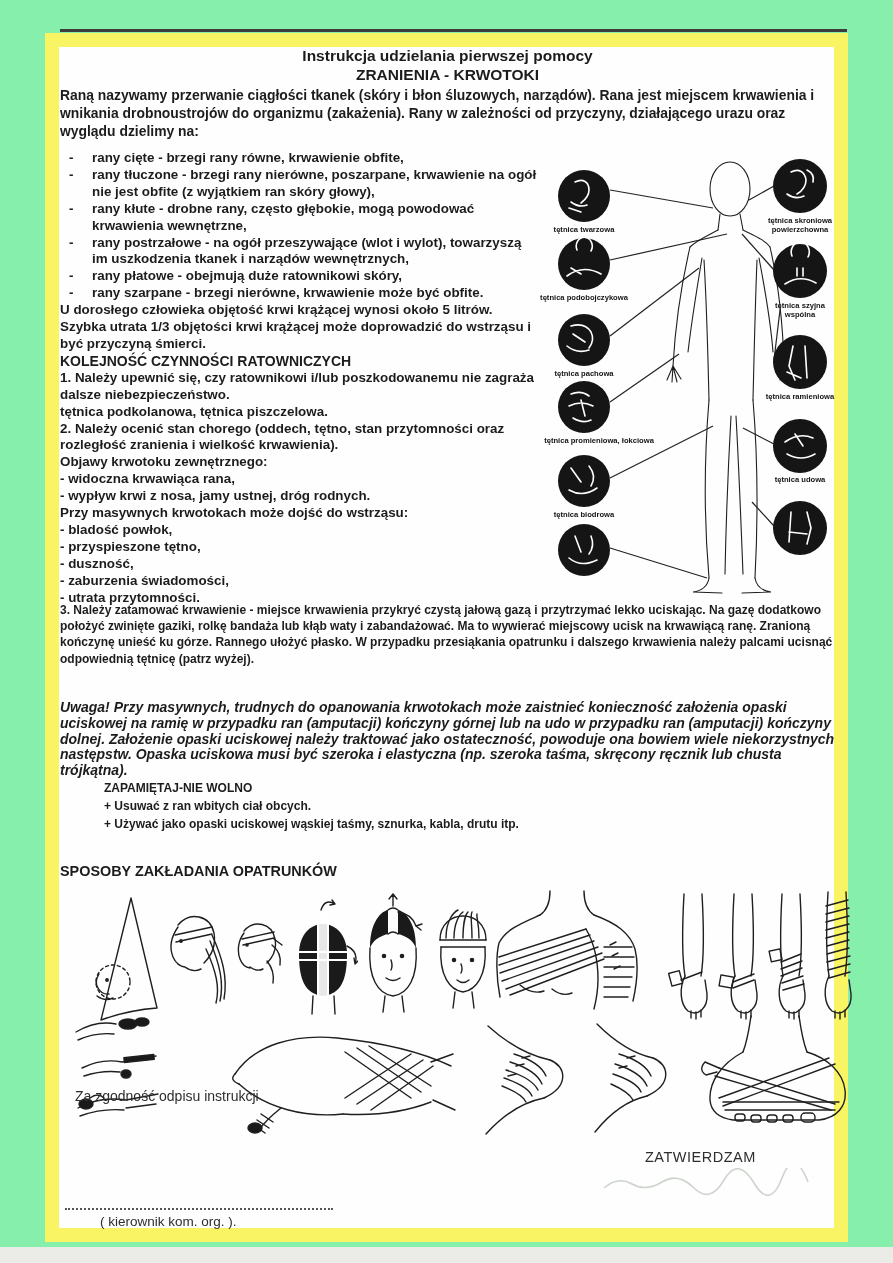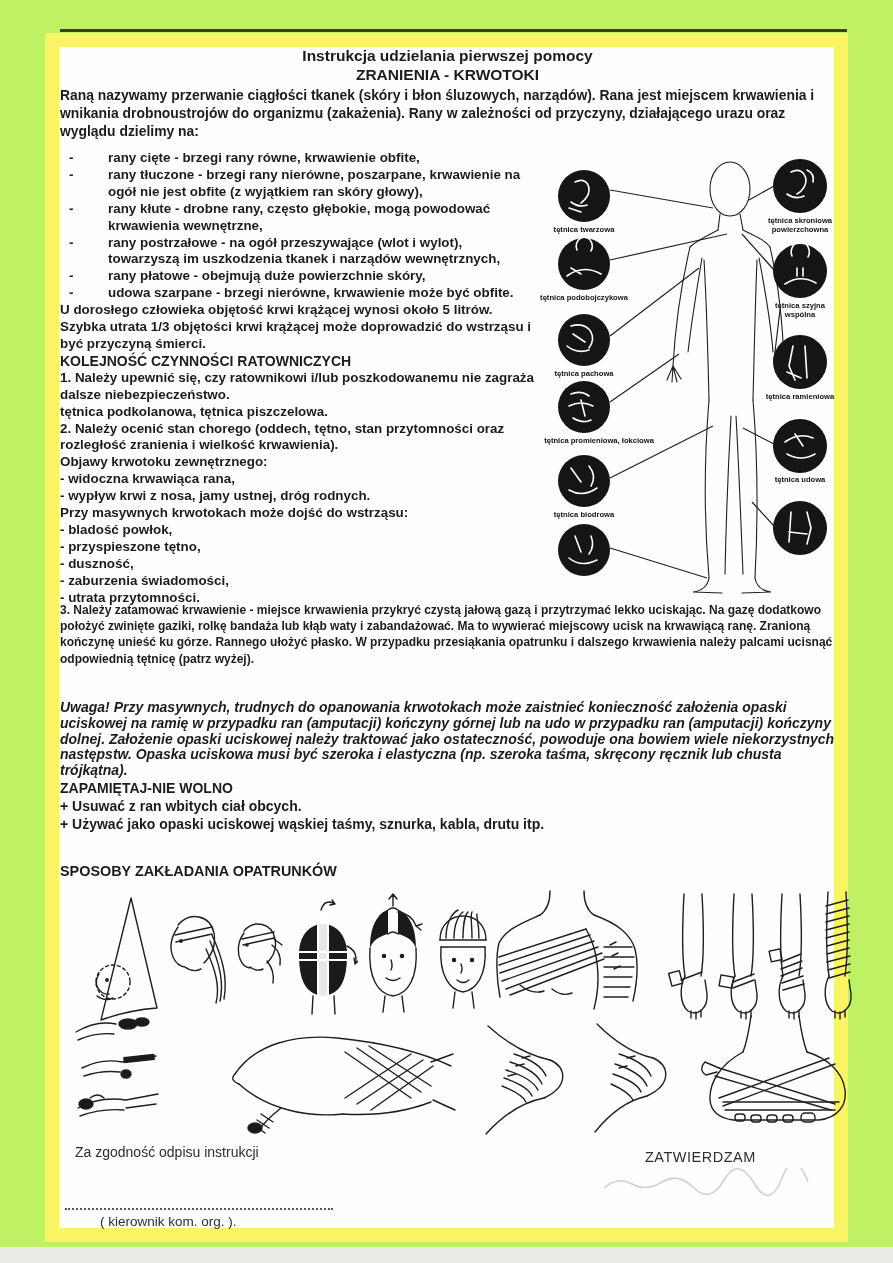--- a/index.html
+++ b/index.html
@@ -1,41 +1,41 @@
 <!DOCTYPE html>
 <html><head>
 <meta charset="utf-8">
 <style>
   html,body{margin:0;padding:0;background:#fdfdfd;}
-  #page{position:relative;width:893px;height:1263px;background:#bef264;overflow:hidden;
+  #page{position:relative;width:893px;height:1263px;background:#86efac;overflow:hidden;
         font-family:"Liberation Sans", sans-serif;color:#1c1c1c;}
   .topline{position:absolute;left:60px;top:29px;width:787px;height:3px;background:#3c3c3c;}
   .frame{position:absolute;left:45px;top:33px;width:775px;height:1181px;
          border:14px solid #f8f464;background:#fefefe;}
   .botstrip{position:absolute;left:0;top:1247px;width:893px;height:16px;background:#ebebe8;}
   .blk{position:absolute;}
   .title{left:58px;top:46px;width:779px;text-align:center;font-weight:bold;font-size:15.5px;line-height:19px;}
   .intro{left:60px;top:86px;width:779px;font-weight:bold;font-size:13.9px;line-height:18px;}
   .cols{left:60px;top:150px;width:777px;height:458px;display:flex;overflow:visible;}
   .leftcol{width:477px;font-weight:bold;font-size:13.4px;line-height:16.9px;}
   ul.dash{list-style:none;margin:0;padding:0;}
-  ul.dash li{position:relative;padding-left:48px;}
+  ul.dash li{position:relative;padding-left:32px;}
   ul.dash li::before{content:"-";position:absolute;left:9px;top:0;}
   .center-h{font-size:14px;}
   .lower{left:60px;width:779px;font-weight:bold;font-size:12px;line-height:16.2px;}
   .warning{font-style:italic;font-size:14px;line-height:15.8px;}
-  .rem{line-height:18px;font-size:14px;}
+  .rem{line-height:18px;font-size:12px;padding-left:44px;}
   .spos{font-size:14.4px;}
   .diagram svg text{font:bold 7.6px "Liberation Sans",sans-serif;fill:#141414;}
   .sk{stroke:#1f1f1f;stroke-width:1.4;fill:none;stroke-linecap:round;stroke-linejoin:round;}
   .skt{stroke:#1f1f1f;stroke-width:1.1;fill:none;stroke-linecap:round;}
   .wt{stroke:#fff;stroke-width:1.6;fill:none;stroke-linecap:round;}
   .conn{stroke:#222;stroke-width:1.2;}
   .illus{position:absolute;}
-  .footer-left{left:75px;top:1144px;font-size:14px;color:#2e2e2e;}
+  .footer-left{left:75px;top:1088px;font-size:14px;color:#2e2e2e;}
   .footer-appr{left:645px;top:1149px;font-size:14.5px;color:#2e2e2e;letter-spacing:.5px;}
   .dotline{position:absolute;left:65px;top:1196px;width:268px;height:12px;border-bottom:2px dotted #555;}
   .sigcap{left:100px;top:1214px;font-size:13.5px;color:#2e2e2e;}
 </style>
 </head>
 <body>
 
 <div id="page">
 
   <div class="topline"></div>
@@ -49,22 +49,22 @@
 
   <div class="blk intro">Raną nazywamy przerwanie ciągłości tkanek (skóry i błon śluzowych, narządów). Rana jest miejscem krwawienia i wnikania drobnoustrojów do organizmu (zakażenia). Rany w zależności od przyczyny, działającego urazu oraz wyglądu dzielimy na:</div>
 
   <div class="blk cols">
     <div class="leftcol">
       <ul class="dash">
         <li>rany cięte - brzegi rany równe, krwawienie obfite,</li>
         <li>rany tłuczone - brzegi rany nierówne, poszarpane, krwawienie na ogół nie jest obfite (z wyjątkiem ran skóry głowy),</li>
         <li>rany kłute - drobne rany, często głębokie, mogą powodować krwawienia wewnętrzne,</li>
         <li>rany postrzałowe - na ogół przeszywające (wlot i wylot), towarzyszą im uszkodzenia tkanek i narządów wewnętrznych,</li>
-        <li>rany płatowe - obejmują duże powierzchnie skóry,</li>
-        <li>udowa szarpane - brzegi nierówne, krwawienie może być obfite.</li>
+        <li>rany płatowe - obejmują duże ratownikowi skóry,</li>
+        <li>rany szarpane - brzegi nierówne, krwawienie może być obfite.</li>
       </ul>
       <div>U dorosłego człowieka objętość krwi krążącej wynosi około 5 litrów. Szybka utrata 1/3 objętości krwi krążącej może doprowadzić do wstrząsu i być przyczyną śmierci.</div>
       <div class="center-h">KOLEJNOŚĆ CZYNNOŚCI RATOWNICZYCH</div>
       <div>1. Należy upewnić się, czy ratownikowi i/lub poszkodowanemu nie zagraża dalsze niebezpieczeństwo.</div>
       <div>tętnica podkolanowa, tętnica piszczelowa.</div>
       <div>2. Należy ocenić stan chorego (oddech, tętno, stan przytomności oraz rozległość zranienia i wielkość krwawienia).</div>
       <div>Objawy krwotoku zewnętrznego:</div>
       <div>- widoczna krwawiąca rana,</div>
       <div>- wypływ krwi z nosa, jamy ustnej, dróg rodnych.</div>
       <div>Przy masywnych krwotokach może dojść do wstrząsu:</div>

